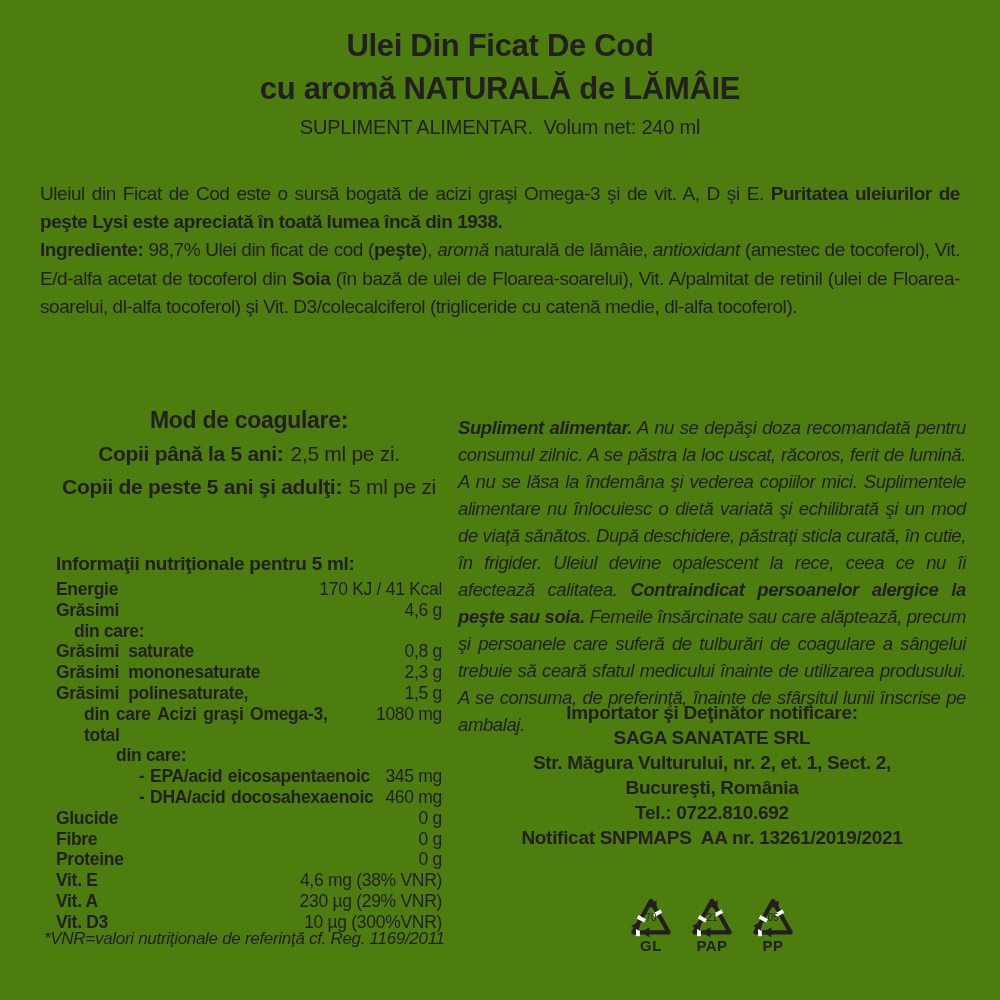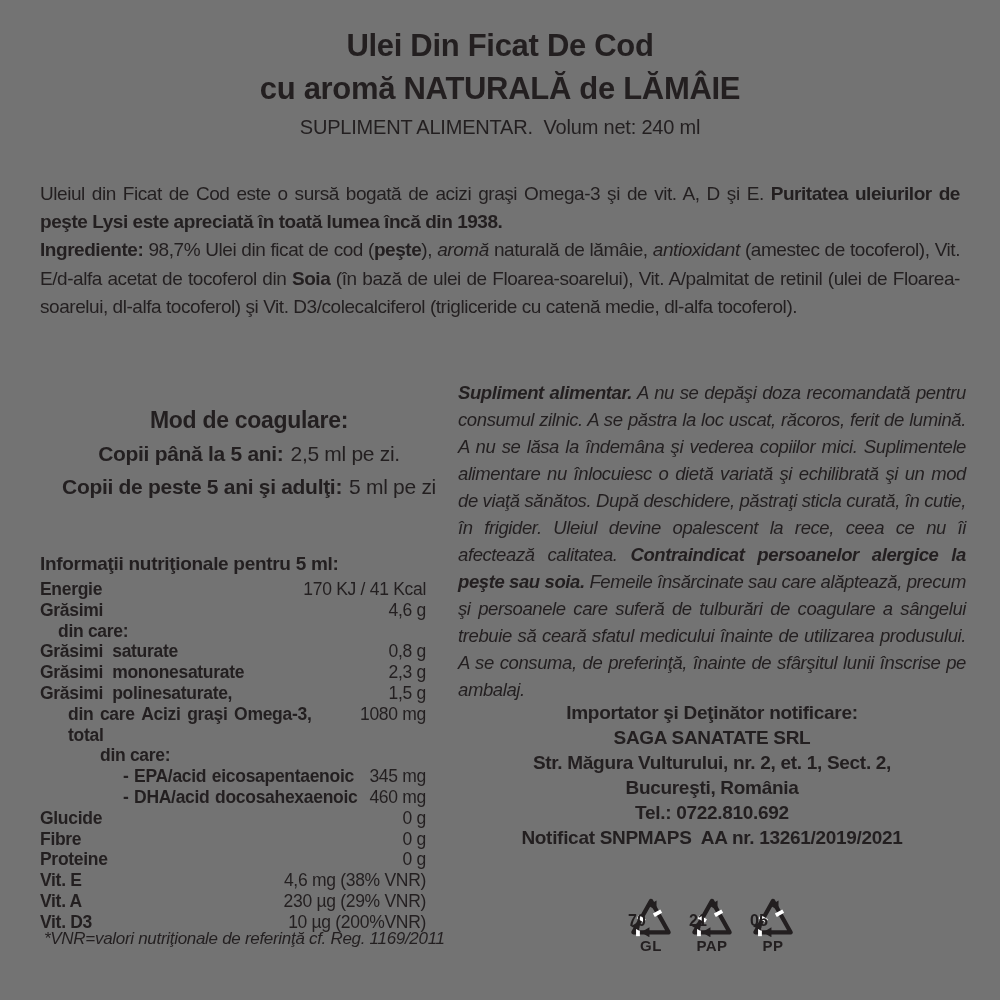--- a/index.html
+++ b/index.html
@@ -1,65 +1,65 @@
 <!DOCTYPE html>
 <html><head>
 <meta charset="utf-8">
 <style>
   html,body{margin:0;padding:0;background:#fff;}
   .sheet{
-    position:relative;width:1000px;height:1000px;background:#737373;
+    position:relative;width:1000px;height:1000px;background:#4d7c0f;
     color:#231f20;font-family:"Liberation Sans",sans-serif;overflow:hidden;
   }
   .pre{white-space:pre-wrap;}
   
   .title-block{position:absolute;top:24px;left:0;width:100%;text-align:center;}
   .title-line{font-size:31px;font-weight:bold;line-height:43px;letter-spacing:-0.3px;}
   .subtitle{font-size:20px;margin-top:6px;letter-spacing:-0.2px;}
   
   .body-text{
     position:absolute;left:40px;top:180px;width:920px;
     font-size:19px;line-height:28.2px;text-align:justify;letter-spacing:-0.45px;
   }
   .body-text p{margin:0;}
   
   .usage{position:absolute;left:40px;top:404px;width:418px;text-align:center;letter-spacing:-0.3px;}
   .usage-h{font-size:23px;font-weight:bold;line-height:33px;}
   .usage-l{font-size:21px;line-height:33px;}
   .usage-l .val{margin-left:7px;font-weight:normal;}
   
-  .nutri{position:absolute;left:40px;top:551px;width:386px;letter-spacing:-0.3px;}
+  .nutri{position:absolute;left:56px;top:551px;width:386px;letter-spacing:-0.3px;}
   .nutri-h{font-size:19px;font-weight:bold;line-height:25px;margin-bottom:3px;}
   .nrow{display:flex;justify-content:space-between;align-items:baseline;font-size:17.5px;line-height:20.8px;}
   .nl{white-space:pre-wrap;font-weight:bold;}
   .nv{white-space:pre-wrap;text-align:right;flex-shrink:0;padding-left:8px;}
   .i1{padding-left:18px;}
   .io{padding-left:28px;word-spacing:2px;}
   .i2{padding-left:60px;}
   .i3{padding-left:83px;word-spacing:1px;}
   .b{font-weight:bold;}
   .footnote{position:absolute;left:44px;top:929px;font-size:17px;font-style:italic;letter-spacing:-0.3px;}
   
   .advisory{
-    position:absolute;left:458px;top:379px;width:508px;
+    position:absolute;left:458px;top:414px;width:508px;
     font-size:18.5px;line-height:27px;font-style:italic;text-align:justify;letter-spacing:-0.4px;
   }
   .importer{
     position:absolute;left:458px;top:700px;width:508px;text-align:center;
     font-weight:bold;font-size:19px;line-height:25px;letter-spacing:-0.3px;
   }
   .importer .plain{font-weight:normal;font-size:18px;}
   
   .recycling{position:absolute;left:458px;top:897px;width:508px;display:flex;justify-content:center;gap:11px;}
   .recycle{display:flex;flex-direction:column;align-items:center;width:50px;}
   .tri-wrap{position:relative;width:46px;height:40px;}
   .tri-wrap svg{display:block;}
   .code{
-    position:absolute;left:0;top:15px;width:100%;text-align:left;
-    font-size:16px;font-weight:bold;letter-spacing:0;
+    position:absolute;left:0;top:15px;width:100%;text-align:center;
+    font-size:10px;font-weight:normal;letter-spacing:0;
   }
   .mat{font-size:15px;font-weight:bold;letter-spacing:0.5px;margin-top:0;}
 </style>
 </head>
 <body>
 
 <div class="sheet">
 
   <div class="title-block">
     <div class="title-line">Ulei Din Ficat De Cod</div>
@@ -133,21 +133,21 @@
     <div class="nrow">
         <span class="nl b">Vit. E</span>
         <span class="nv">4,6 mg (38% VNR)</span>
       </div>
     <div class="nrow">
         <span class="nl b">Vit. A</span>
         <span class="nv">230 µg (29% VNR)</span>
       </div>
     <div class="nrow">
         <span class="nl b">Vit. D3</span>
-        <span class="nv">10 µg (200%VNR)</span>
+        <span class="nv">10 µg (300%VNR)</span>
       </div>
   </div>
 
   <div class="footnote">*VNR=valori nutriţionale de referinţă cf. Reg. 1169/2011</div>
 
   <div class="advisory"><b>Supliment alimentar.</b><span> A nu se depăşi doza recomandată pentru consumul zilnic. A se păstra la loc uscat, răcoros, ferit de lumină. A nu se lăsa la îndemâna şi vederea copiilor mici. Suplimentele alimentare nu înlocuiesc o dietă variată şi echilibrată şi un mod de viaţă sănătos. După deschidere, păstraţi sticla curată, în cutie, în frigider. Uleiul devine opalescent la rece, ceea ce nu îi afectează calitatea. </span><b>Contraindicat persoanelor alergice la peşte sau soia.</b><span> Femeile însărcinate sau care alăptează, precum şi persoanele care suferă de tulburări de coagulare a sângelui trebuie să ceară sfatul medicului înainte de utilizarea produsului. A se consuma, de preferinţă, înainte de sfârşitul lunii înscrise pe ambalaj.</span></div>
 
   <div class="importer">
     <div class="pre">Importator şi Deţinător notificare:</div>
     <div class="pre">SAGA SANATATE SRL</div>

